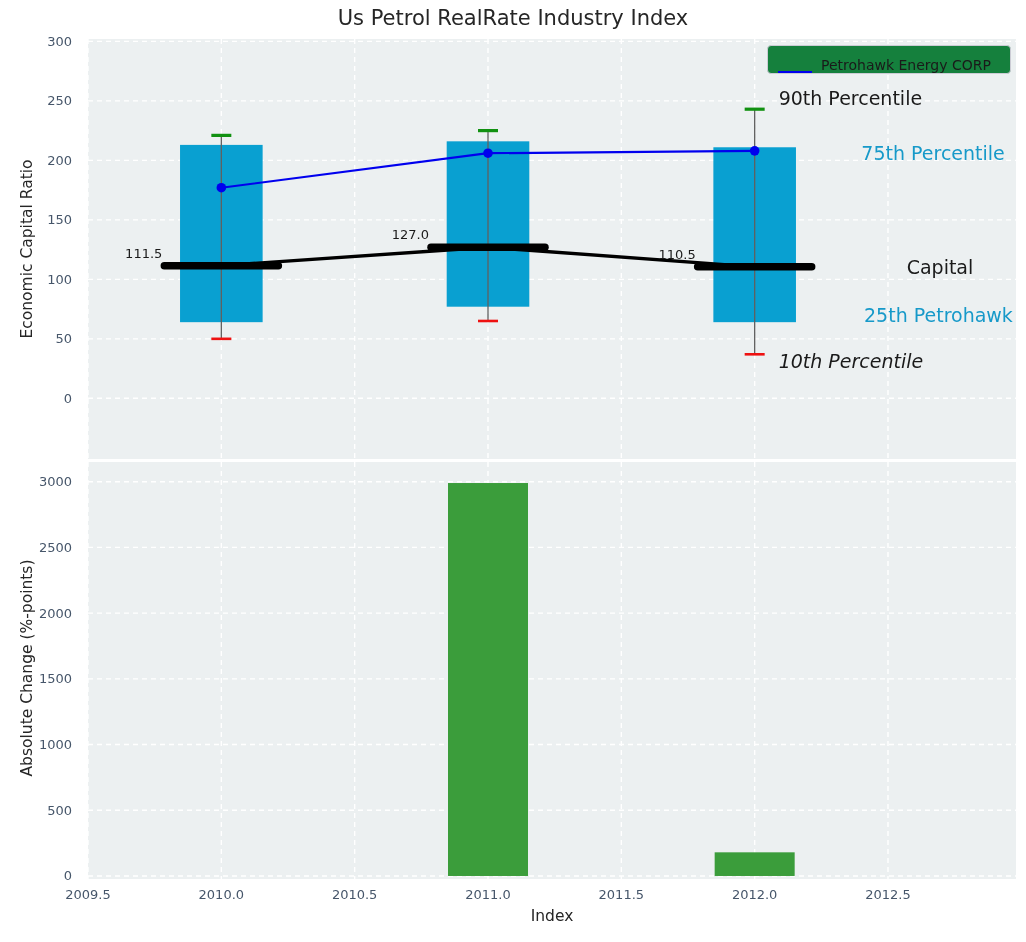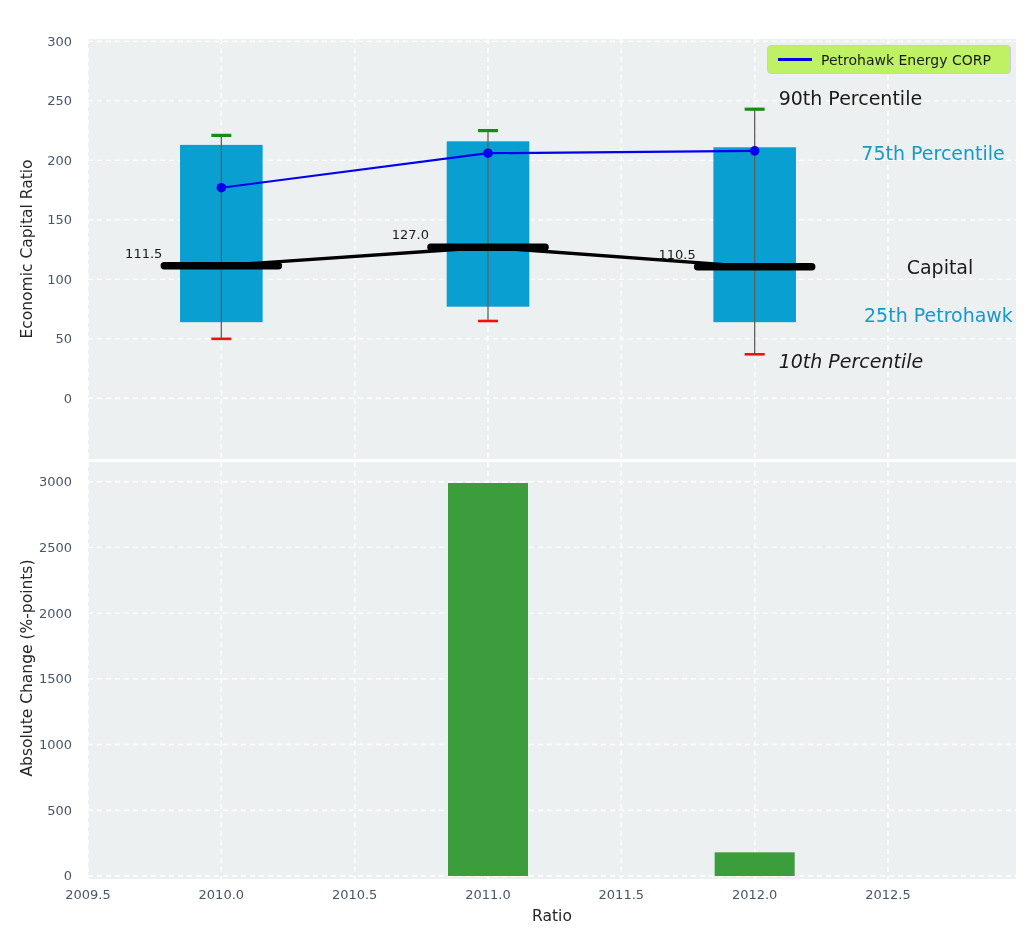--- a/index.html
+++ b/index.html
@@ -17,22 +17,22 @@
     white-space:nowrap;font-size:15.5px;color:#262626;
   }
   #ylabel-top{left:27px;top:249px;}
   #ylabel-bottom{left:27px;top:668px;}
   .xlabel{
     position:absolute;left:88px;width:928px;top:907px;text-align:center;
     font-size:15.5px;color:#262626;
   }
   .legend{
     position:absolute;left:767px;top:45px;width:244px;height:29px;box-sizing:border-box;
-    border:1px solid #ccccd5;border-radius:4px;background:#bef264;
-    display:flex;align-items:center;padding:0 10px;gap:9px;
+    border:1px solid #ccccd5;border-radius:4px;background:#15803d;
+    display:flex;align-items:flex-end;padding:0 10px;gap:9px;
   }
   .legend-line{width:34px;height:2.2px;background:#0000ee;flex:0 0 auto;}
   .legend-label{font-size:14px;color:#1a1a1a;white-space:nowrap;}
   .annotation{position:absolute;transform:translateY(-50%);white-space:nowrap;}
   .annotation.dark-large{font-size:19px;color:#1a1a1a;}
   .annotation.cyan-small{font-size:19px;color:#1699c9;}
   svg text{font-family:"DejaVu Sans","Liberation Sans",sans-serif;}
 </style>
 </head>
 <body>
@@ -110,24 +110,25 @@
       <line x1="697.6666666666632" x2="811.6666666666632" y1="266.8470254957507" y2="266.8470254957507" stroke="#000000" stroke-width="7.5" stroke-linecap="round"></line>
       <text x="695.6666666666632" y="258.8470254957507" text-anchor="end" font-size="13px" fill="#1a1a1a">110.5</text>
       <polyline points="221.33333333333263,187.72521246458922 487.9999999999979,153.22096317280455 754.6666666666632,150.8413597733711" fill="none" stroke="#0000ee" stroke-width="2.2"></polyline>
       <circle cx="221.33333333333263" cy="187.72521246458922" r="4.8" fill="#0000ee"></circle>
       <circle cx="487.9999999999979" cy="153.22096317280455" r="4.8" fill="#0000ee"></circle>
       <circle cx="754.6666666666632" cy="150.8413597733711" r="4.8" fill="#0000ee"></circle>
       <rect x="447.9999999999981" y="483.0274188465175" width="79.99999999999957" height="392.94988969429556" fill="#3b9d3b"></rect>
       <rect x="714.6666666666634" y="852.321462338481" width="79.99999999999957" height="23.6558462023321" fill="#3b9d3b"></rect>
     </svg>
 
+  <div class="chart-title">Us Petrol RealRate Industry Index</div>
 
   <div class="ylabel" id="ylabel-top">Economic Capital Ratio</div>
   <div class="ylabel" id="ylabel-bottom">Absolute Change (%-points)</div>
-  <div class="xlabel">Ratio</div>
+  <div class="xlabel">Index</div>
 
   <div class="legend">
     <span class="legend-line" id="legend-line" style="background: rgb(0, 0, 238);"></span>
     <span class="legend-label">Petrohawk Energy CORP</span>
   </div>
 <div class="annotation dark-large" style="left: 778.667px; top: 98.4901px;">90th Percentile</div>
     <div class="annotation cyan-small" style="left: 861.333px; top: 153.221px;">75th Percentile</div>
     <div class="annotation dark-large" style="left: 906.667px; top: 266.847px;">Capital</div>
     <div class="annotation cyan-small" style="left: 864px; top: 315.034px;">25th Petrohawk</div>
     <div class="annotation dark-large" style="left: 778.667px; top: 361.436px; font-style: italic;">10th Percentile</div>

